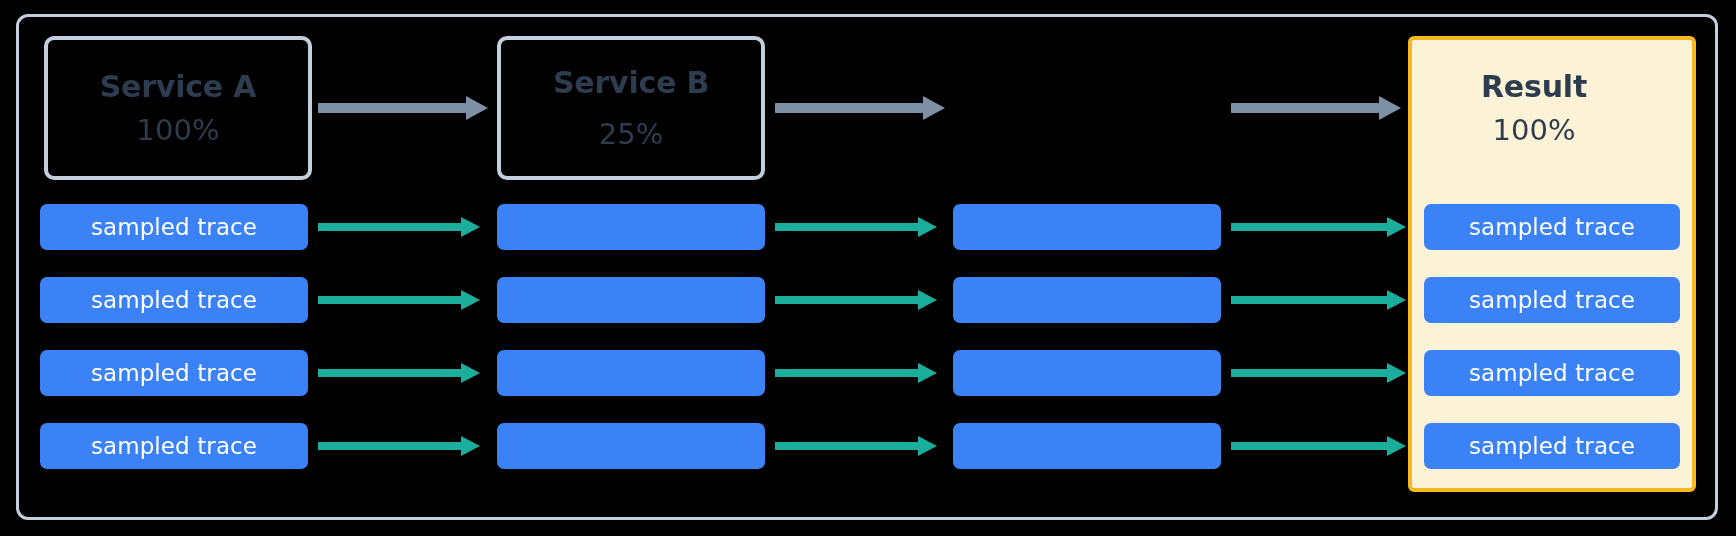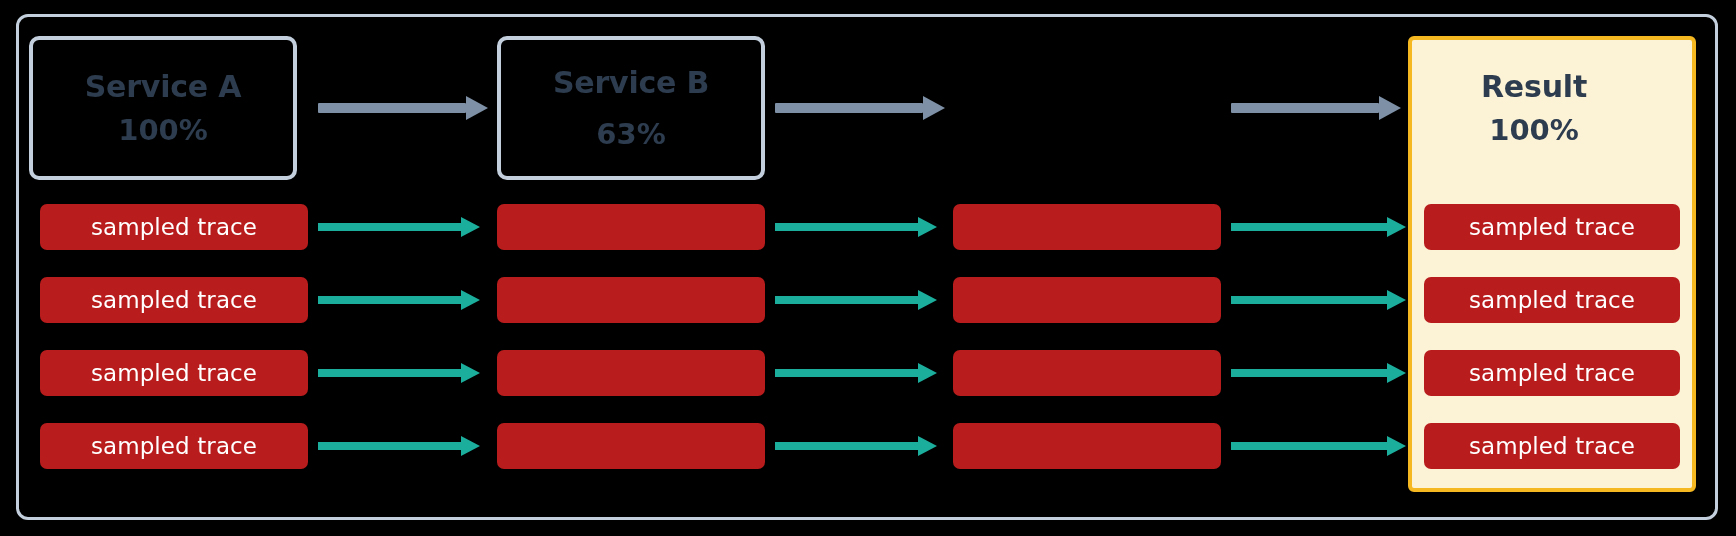--- a/index.html
+++ b/index.html
@@ -69,21 +69,21 @@
     height: 144px;
   }
   .svc-name {
     font-size: 30px;
     font-weight: bold;
     line-height: 1.0;
     letter-spacing: -0.2px;
   }
   .svc-pct {
     font-size: 29px;
-    font-weight: bold;
+    font-weight: normal;
     line-height: 1.0;
     margin-top: 14px;
   }
 
   
   .grey-arrow {
     position: absolute;
     top: 96px;
     height: 24px;
   }
@@ -103,21 +103,21 @@
     border-top: 12px solid transparent;
     border-bottom: 12px solid transparent;
     border-left: 22px solid #7d90a6;
   }
 
   
   .chip {
     position: absolute;
     height: 46px;
     box-sizing: border-box;
-    background: #b91c1c;
+    background: #3b82f6;
     border-radius: 7px;
     display: flex;
     align-items: center;
     justify-content: center;
     color: #ffffff;
     font-size: 23px;
     font-weight: normal;
     letter-spacing: 0.1px;
   }
 
@@ -145,28 +145,28 @@
 </style>
 </head>
 <body>
 
 <div id="diagram">
 
   <div class="outer-frame"></div>
 
   <div class="result-column"></div>
 
-  <div class="service-box" style="left:29px;">
+  <div class="service-box" style="left:44px;">
     <div class="svc-name">Service A</div>
     <div class="svc-pct">100%</div>
   </div>
 
   <div class="service-box" style="left:497px;gap:8px;">
     <div class="svc-name">Service B</div>
-    <div class="svc-pct">63%</div>
+    <div class="svc-pct">25%</div>
   </div>
 
 
   <div class="service-box result" style="left:1408px;">
     <div class="svc-name">Result</div>
     <div class="svc-pct">100%</div>
   </div>
 
   <div class="grey-arrow" style="left:318px;width:170px;">
     <div class="shaft" style="width:148px;"></div>

